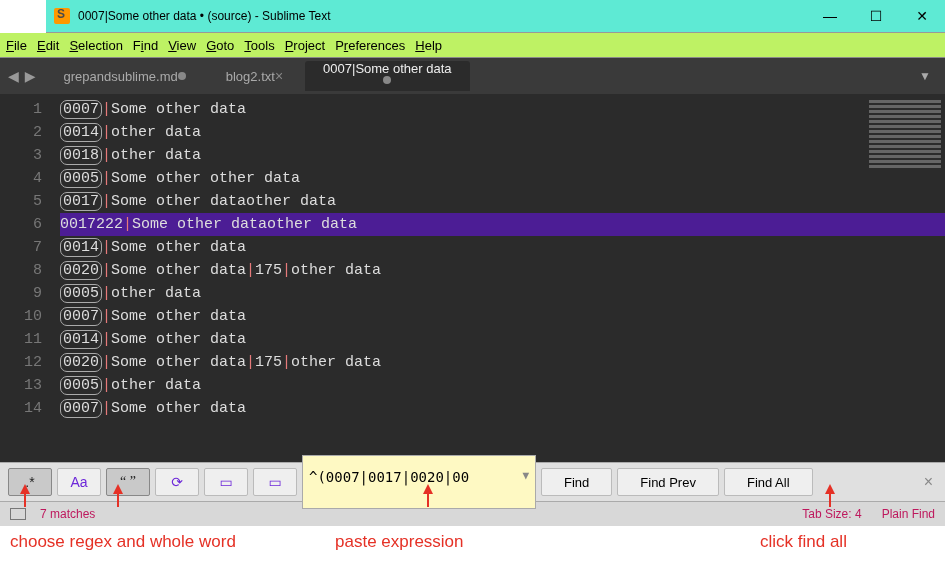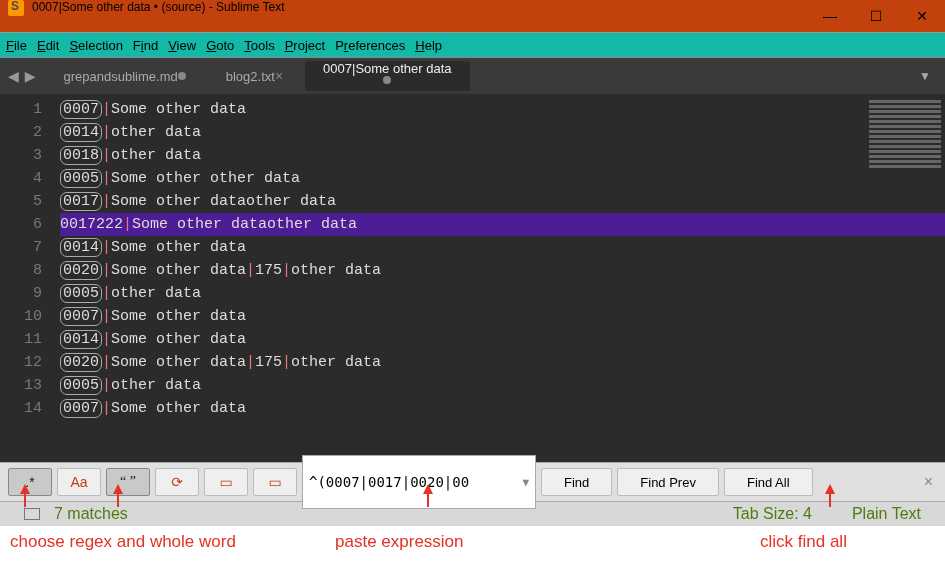--- a/index.html
+++ b/index.html
@@ -1,50 +1,50 @@
 <!DOCTYPE html>
 <html><head>
 <meta charset="utf-8">
 <style>
   body { margin:0; padding:0; font-family:"Segoe UI",Tahoma,sans-serif; background:#fff; width:945px; height:564px; overflow:hidden; }
-  .titlebar { height:32px; background:#c2410c; display:flex; border-bottom:1px solid #999; }
+  .titlebar { height:32px; background:#5eead4; display:flex; align-items:center; border-bottom:1px solid #999;margin-left:46px; }
   .titlebar .icon { width:16px; height:16px; margin:0 8px; background:#ff9800; border-radius:2px; position:relative; }
   .titlebar .icon::after { content:"S"; position:absolute; left:3px; top:-1px; color:#4a4a4a; font-weight:bold; font-size:12px; }
   .titlebar .title { font-size:12px; color:#000; flex:1; }
   .winbtns { display:flex; }
   .winbtns div { width:46px; height:32px; display:flex; align-items:center; justify-content:center; font-size:14px; color:#000; }
-  .menubar { height:24px; background:#14b8a6; display:flex; align-items:center; padding-left:6px; gap:10px; border-bottom:1px solid #8a8a8a; }
+  .menubar { height:24px; background:#bef264; display:flex; align-items:center; padding-left:6px; gap:10px; border-bottom:1px solid #8a8a8a; }
   .menubar span { font-size:13px; color:#000; }
   .menubar span u { text-decoration:underline; }
   .tabsrow { height:36px; background:#3a3a3a; display:flex; align-items:center; padding:0 8px; position:relative; }
   .navarrows { display:flex; gap:6px; margin-right:10px; color:#999; font-size:14px; }
   .tab { height:30px; padding:0 18px; display:flex; align-items:center; color:#aaa; font-size:13px; border-radius:3px 3px 0 0; margin-right:4px; position:relative; }
   .tab.active { background:#2b2b2b; color:#eee;flex-direction:column; }
   .tab .dot { width:8px; height:8px; border-radius:50%; background:#888; }
   .tab .close { color:#888; font-size:14px; }
   .dropdown-tri { position:absolute; right:14px; color:#aaa; font-size:12px; }
   .editor { background:#2b2b2b; height:368px; position:relative; display:flex; font-family:Consolas,"Courier New",monospace; font-size:15px; }
   .gutter { width:60px; background:#2b2b2b; color:#777; text-align:right; padding-top:4px; }
   .gutter div { height:23px; line-height:23px; padding-right:18px; }
   .code { flex:1; padding-top:4px; color:#ddd; }
   .coderow { height:23px; line-height:23px; display:flex; align-items:center; }
   .coderow.hl { background:#4c1d95; }
   .hb { border:1px solid #aaa; border-radius:7px; padding:0 2px; display:inline-block; line-height:17px; }
   .pipe { color:#e67a7a; }
   .minimap { position:absolute; right:4px; top:6px; width:72px; }
   .minimap div { height:3px; background:#666; margin-bottom:2px; }
   .findbar { height:38px; background:#e0e0e0; border-top:1px solid #aaa; display:flex; align-items:center; padding:0 8px; gap:5px; position:relative; }
-  .fbtn { height:26px; min-width:30px; padding:0 6px; background:#efefef; border:1px solid #bbb; display:flex; align-items:center; justify-content:center; font-size:14px; color:#c2410c; border-radius:2px; }
+  .fbtn { height:26px; min-width:30px; padding:0 6px; background:#efefef; border:1px solid #bbb; display:flex; align-items:center; justify-content:center; font-size:14px; color:#6d28d9; border-radius:2px; }
   .fbtn.on { background:#c9c9c9; border-color:#888; color:#222; }
-  .findinput { flex:0 0 220px; height:26px; background:#ffffff; border:1px solid #aaa; display:flex; align-items:center; padding:13px 6px; font-family:Consolas,monospace; font-size:14px; }
+  .findinput { flex:0 0 220px; height:26px; background:#fef9c3; border:1px solid #aaa; display:flex; align-items:flex-start; padding:13px 6px; font-family:Consolas,monospace; font-size:14px; }
   .findinput .txt { flex:1; }
   .findinput .tri { color:#888; font-size:11px; }
   .actbtn { height:26px; padding:0 22px; background:#efefef; border:1px solid #bbb; font-size:13px; display:flex; align-items:center; border-radius:2px; }
   .xclose { color:#888; font-size:16px; margin-left:auto; padding:0 4px; }
-  .statusbar { height:24px; background:#d8d8d8; border-top:1px solid #aaa; display:flex; align-items:center; font-size:16px; color:#4d7c0f; padding:0 24px; }
+  .statusbar { height:24px; background:#d8d8d8; border-top:1px solid #aaa; display:flex; align-items:center; font-size:12px; color:#be185d; padding:0 10px; }
   .statusbar .sq { width:14px; height:10px; border:1px solid #777; margin-right:14px; }
   .statusbar .spacer { flex:1; }
   .annot-row { position:relative; height:58px; }
   .annot { position:absolute; color:#e53126; font-size:17px; font-family:Arial,sans-serif; }
   .arrow-up { position:absolute; width:0; height:0; border-left:5px solid transparent; border-right:5px solid transparent; border-bottom:10px solid #e53126; }
   .arrow-up::after { content:""; position:absolute; left:-1px; top:9px; width:2px; height:14px; background:#e53126; }
 </style>
 </head>
 <body>
 
@@ -158,22 +158,22 @@
   <div class="actbtn">Find</div>
   <div class="actbtn">Find Prev</div>
   <div class="actbtn">Find All</div>
   <div class="xclose">×</div>
 </div>
 
 <div class="statusbar">
   <div class="sq"></div>
   <span>7 matches</span>
   <div class="spacer"></div>
-  <span style="margin-right:40px;">Tab Size: 4</span>
-  <span>Plain Text</span>
+  <span style="margin-right:20px;">Tab Size: 4</span>
+  <span>Plain Find</span>
 </div>
 
 <div class="annot-row">
   <div class="arrow-up" style="left:20px; top:-42px;"></div>
   <div class="arrow-up" style="left:113px; top:-42px;"></div>
   <div class="arrow-up" style="left:423px; top:-42px;"></div>
   <div class="arrow-up" style="left:825px; top:-42px;"></div>
   <div class="annot" style="left:10px; top:6px;">choose regex and whole word</div>
   <div class="annot" style="left:335px; top:6px;">paste expression</div>
   <div class="annot" style="left:760px; top:6px;">click find all</div>

